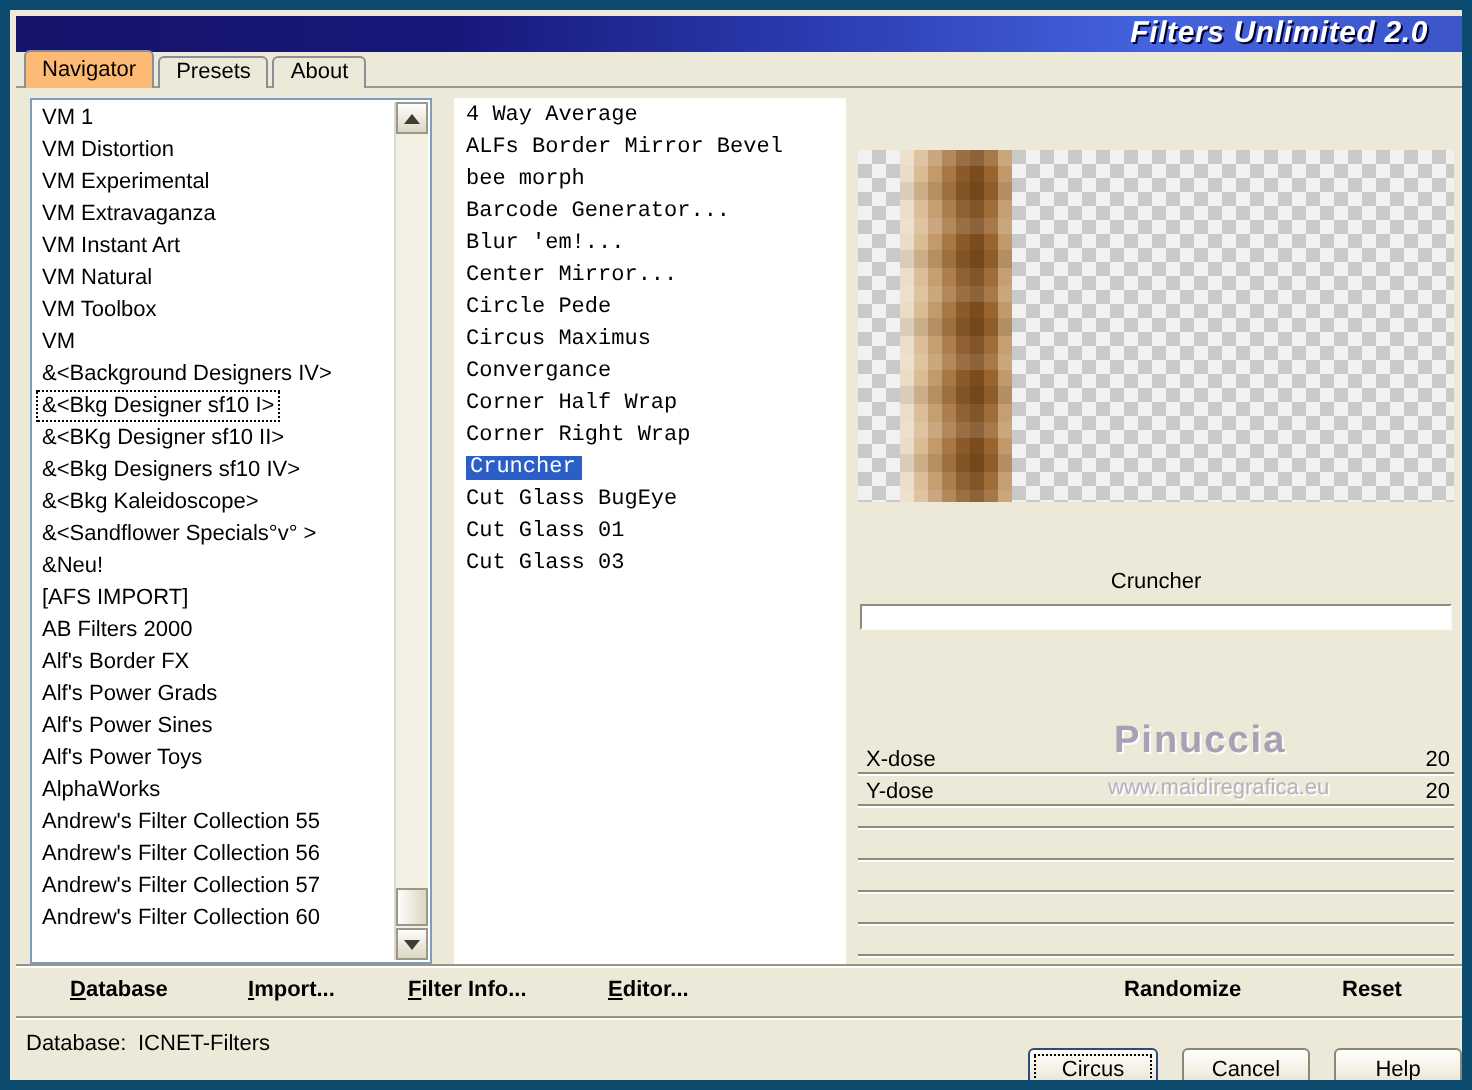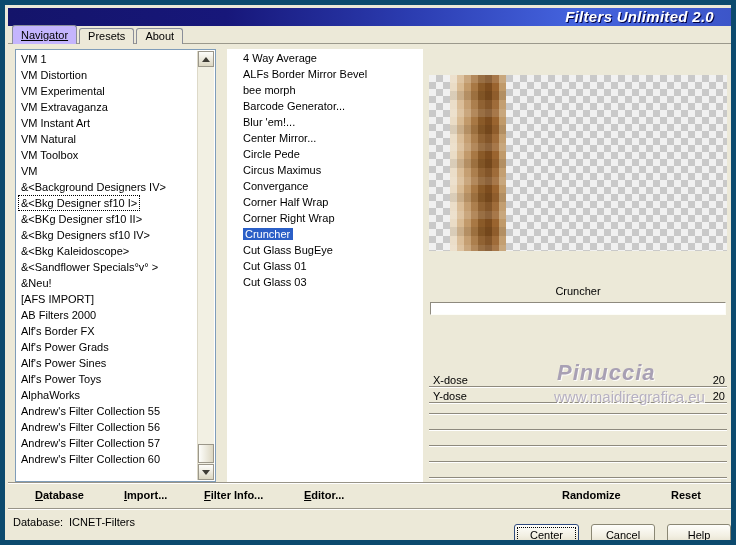--- a/index.html
+++ b/index.html
@@ -8,38 +8,38 @@
   .win { position:relative; width:736px; height:545px; background:#ece9d8; border:5px solid #0c4a6e; overflow:hidden; }
 
   .titlebar { position:absolute; left:3px; top:3px; width:728px; height:18px;
     background:linear-gradient(90deg,#14146a 0%,#17177a 30%,#2b3cb0 55%,#4463de 78%,#3c55c8 100%); }
   .title { position:absolute; right:22px; top:0; line-height:18px; font-size:15px; font-weight:bold; font-style:italic;
     color:#fff; text-shadow:1px 1px 0 #000040; letter-spacing:0.3px; white-space:nowrap; }
 
   .tabs { position:absolute; left:7px; top:20px; height:19px; display:flex; align-items:flex-end; z-index:2; }
   .tab { height:16px; line-height:15px; padding:0 8px; background:#ece9d8; border:1px solid #8a8e99; border-bottom:none;
     border-radius:3px 3px 0 0; margin-right:2px; white-space:nowrap; }
-  .tab.selected { height:19px; line-height:18px; background:#c4b5fd; position:relative; z-index:3;text-decoration:underline; }
+  .tab.selected { height:19px; line-height:18px; background:#fdba74; position:relative; z-index:3; }
   .tabline { position:absolute; left:3px; top:38px; width:730px; height:0; border-top:1px solid #9b998c; z-index:1; }
 
   .cat-list { position:absolute; left:10px; top:44px; width:201px; height:433px; background:#fff;
     border:1px solid #7f9db9; padding:1px 19px 0 2px; overflow:hidden; z-index:1; }
   .cat-list .item { height:16px; line-height:16px; padding:0 3px; white-space:nowrap; width:max-content; }
   .cat-list .item.selected { outline:1px dotted #000; outline-offset:-1px; }
 
   .vscroll { position:absolute; top:1px; right:1px; bottom:1px; width:17px; background:#f2f0e3; border-left:1px solid #ddd9c8; }
   .sb-btn { position:absolute; left:0; width:16px; height:16px; background:linear-gradient(180deg,#fdfdfa,#dcd7c2); border:1px solid #9b978a; }
   .sb-up { top:0; } .sb-down { bottom:0; }
   .sb-thumb { position:absolute; left:0; bottom:17px; width:16px; height:19px; background:linear-gradient(90deg,#fdfdfa,#dcd7c2); border:1px solid #9b978a; }
   .arr { width:0; height:0; margin:5px auto 0; }
   .arr-up { border-left:4px solid transparent; border-right:4px solid transparent; border-bottom:5px solid #3e3c34; }
   .arr-down { border-left:4px solid transparent; border-right:4px solid transparent; border-top:5px solid #3e3c34; }
 
   .flt-list { position:absolute; left:222px; top:44px; width:196px; height:433px; background:#fff; padding-top:1px; }
-  .flt-list .item { height:16px; line-height:16px; padding-left:16px; white-space:nowrap; }
+  .flt-list .item { height:16px; line-height:16px; padding-left:6px; white-space:nowrap;font-family:Liberation Mono, monospace; }
   .flt-list .item.selected span { background:#2b5fc7; color:#fff; padding:0 3px 0 2px; }
 
   .preview { position:absolute; left:424px; top:70px; width:298px; height:176px; background-color:#f1f1f1;
     background-image:
       linear-gradient(45deg,#c9c9c9 25%,transparent 25%,transparent 75%,#c9c9c9 75%),
       linear-gradient(45deg,#c9c9c9 25%,#f1f1f1 25%,#f1f1f1 75%,#c9c9c9 75%);
     background-position:0 0,7px 7px; background-size:14px 14px; }
   .stripe { position:absolute; left:21px; top:0; width:56px; height:176px;
     background-image:
       repeating-linear-gradient(180deg, rgba(255,255,255,0.13) 0 8px, rgba(0,0,0,0) 8px 16px, rgba(0,0,0,0.07) 16px 25px, rgba(255,255,255,0.05) 25px 34px),
@@ -49,23 +49,23 @@
   .progress { position:absolute; left:425px; top:297px; width:296px; height:13px; background:#fff;
     border:1px solid; border-color:#8e8a7e #fdfdf8 #fdfdf8 #8e8a7e; }
 
   .params { position:absolute; left:424px; top:331px; width:298px;margin-top:37px; }
   .params-extra { position:absolute; left:424px; top:395px; width:298px; }
   .prow { position:relative; height:16px; }
   .plabel { position:absolute; left:4px; top:1px; }
   .pvalue { position:absolute; right:2px; top:1px; }
   .groove { position:absolute; left:0; right:0; bottom:1px; height:2px; border-top:1px solid #8e8a7e; border-bottom:1px solid #fff; }
 
-  .wm1 { position:absolute; left:552px; top:355px; font-size:22px; font-weight:bold; color:#a8a0b4;
-    text-shadow:1px 1px 0 #fdfcf8; letter-spacing:1px;font-style:italic; }
-  .wm2 { position:absolute; left:549px; top:383px; font-size:15px; color:#b6b0c2; text-shadow:1px 1px 0 #fdfcf8; }
+  .wm1 { position:absolute; left:552px; top:355px; font-size:19px; font-weight:bold; color:#a8a0b4;
+    text-shadow:1px 1px 0 #fdfcf8; letter-spacing:1px; }
+  .wm2 { position:absolute; left:549px; top:383px; font-size:11px; color:#b6b0c2; text-shadow:1px 1px 0 #fdfcf8; }
 
   .hline1 { position:absolute; left:3px; top:477px; width:730px; height:2px; border-top:1px solid #989488; border-bottom:1px solid #fff; }
   .hline2 { position:absolute; left:3px; top:503px; width:730px; height:2px; border-top:1px solid #989488; border-bottom:1px solid #fff; }
 
   .menu-btn { position:absolute; top:484px; font-weight:bold; white-space:nowrap; display:inline-block; }
   .menu-btn.u::first-letter { text-decoration:underline; }
   #mb-db {left:30px;} #mb-imp {left:119px;} #mb-fi {left:199px;} #mb-ed {left:299px;}
   #mb-rand {left:557px;} #mb-reset {left:666px;}
 
   .status-lbl { position:absolute; left:8px; }
@@ -206,17 +206,17 @@
   <span class="menu-btn" id="mb-rand">Randomize</span>
   <span class="menu-btn" id="mb-reset">Reset</span>
 
   <div class="hline2"></div>
 
   <span class="status-lbl r1">Database:</span>
   <span class="status-val r1">ICNET-Filters</span>
   <span class="status-lbl r2">Filters:</span>
   <span class="status-val r2">1211</span>
 
-  <button class="btn default" id="btn-apply">Center</button>
+  <button class="btn default" id="btn-apply">Circus</button>
   <button class="btn" id="btn-cancel">Cancel</button>
   <button class="btn" id="btn-help">Help</button>
 
 </div>
 
 </body></html>

